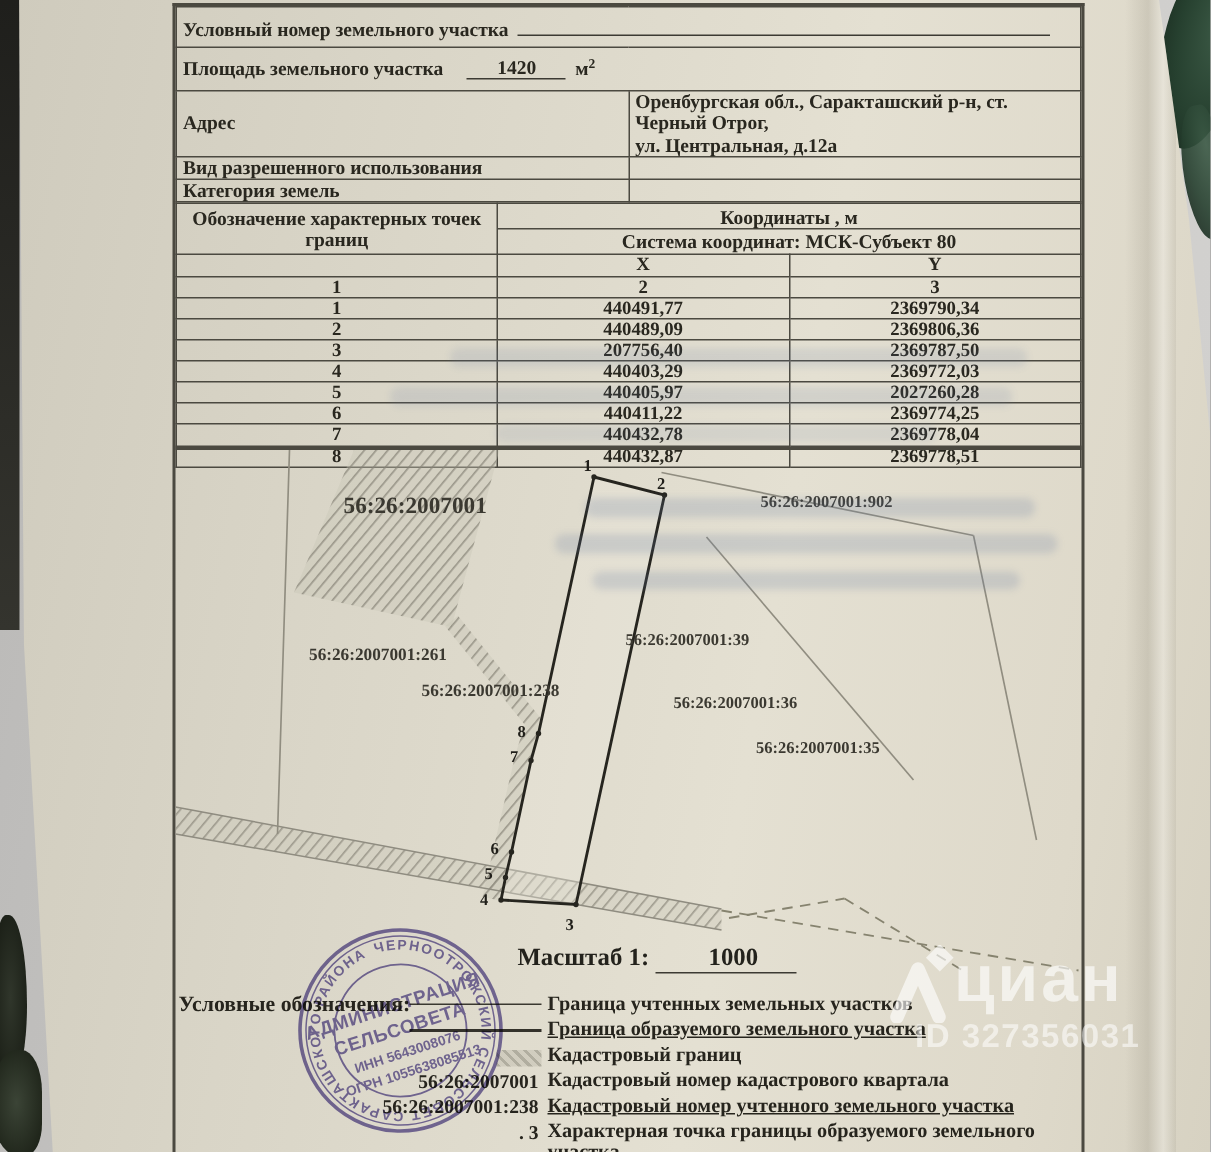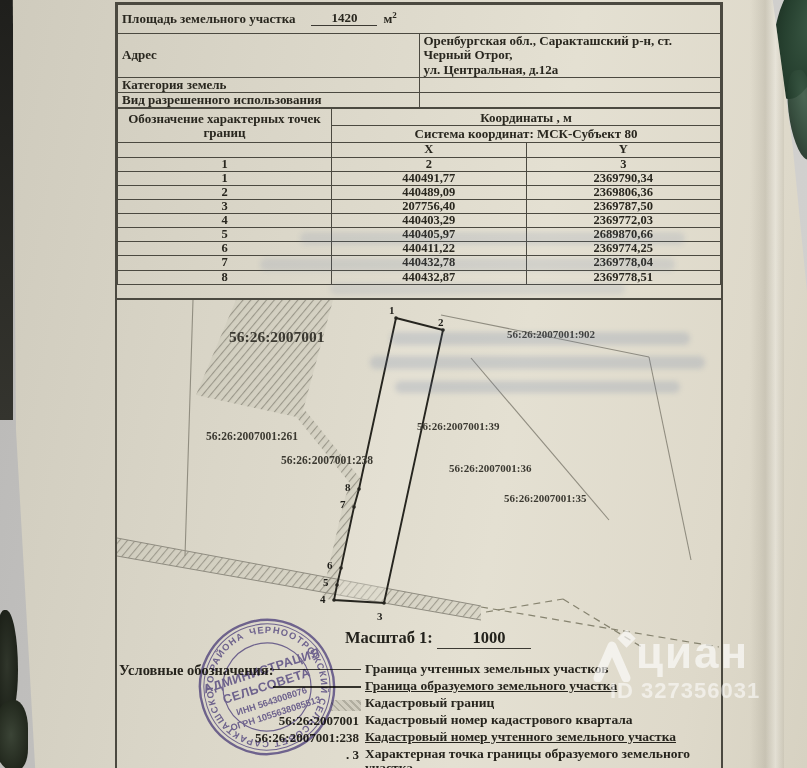--- a/index.html
+++ b/index.html
@@ -67,42 +67,50 @@
   <div class="blobBL2"></div>
 
   <div id="paper">
     <div class="crease"></div>
   </div>
 
   <div id="frame">
 
     <table class="info">
       <tbody>
+          <tr style="height:27px;">
+        <td colspan="2">
+          <div class="rowflex">
+            <span>Условный номер земельного участка</span>
+            <span class="blank-line"></span>
+          </div>
+        </td>
+      </tr>
       <tr style="height:29px;">
         <td colspan="2">
           <div class="rowflex" style="align-items:center;">
             <span>Площадь земельного участка</span>
             <span class="area-val">1420</span>
             <span><span>м</span><sup style="font-size:9px;">2</sup></span>
           </div>
         </td>
       </tr>
       <tr style="height:38px;">
         <td style="width:214px;font-family:Liberation Serif, serif;">Адрес</td>
         <td style="font-size:13px;">
           <div>Оренбургская обл., Саракташский р-н, ст. Черный Отрог,</div>
           <div>ул. Центральная, д.12а</div>
         </td>
       </tr>
       <tr style="height:14px;">
+        <td>Вид разрешенного использования</td>
+        <td></td>
+      </tr>
+      <tr style="height:14px;">
         <td>Категория земель</td>
-        <td></td>
-      </tr>
-      <tr style="height:14px;">
-        <td>Вид разрешенного использования</td>
         <td></td>
       </tr>
     </tbody>
       </table>
 
     <table class="coords">
       <tbody>
           <tr style="height:34px;margin-left:32px;">
         <td class="hd" style="width:214px;" rowspan="1">Обозначение характерных точек границ</td>
         <td class="hd" colspan="2">
@@ -136,21 +144,21 @@
             <td>2369787,50</td>
           </tr>
       <tr style="height:14px;">
             <td>4</td>
             <td>440403,29</td>
             <td>2369772,03</td>
           </tr>
       <tr style="height:14px;">
             <td>5</td>
             <td>440405,97</td>
-            <td>2689870,66</td>
+            <td>2027260,28</td>
           </tr>
       <tr style="height:14px;">
             <td>6</td>
             <td>440411,22</td>
             <td>2369774,25</td>
           </tr>
       <tr style="height:14px;">
             <td>7</td>
             <td>440432,78</td>
             <td>2369778,04</td>

